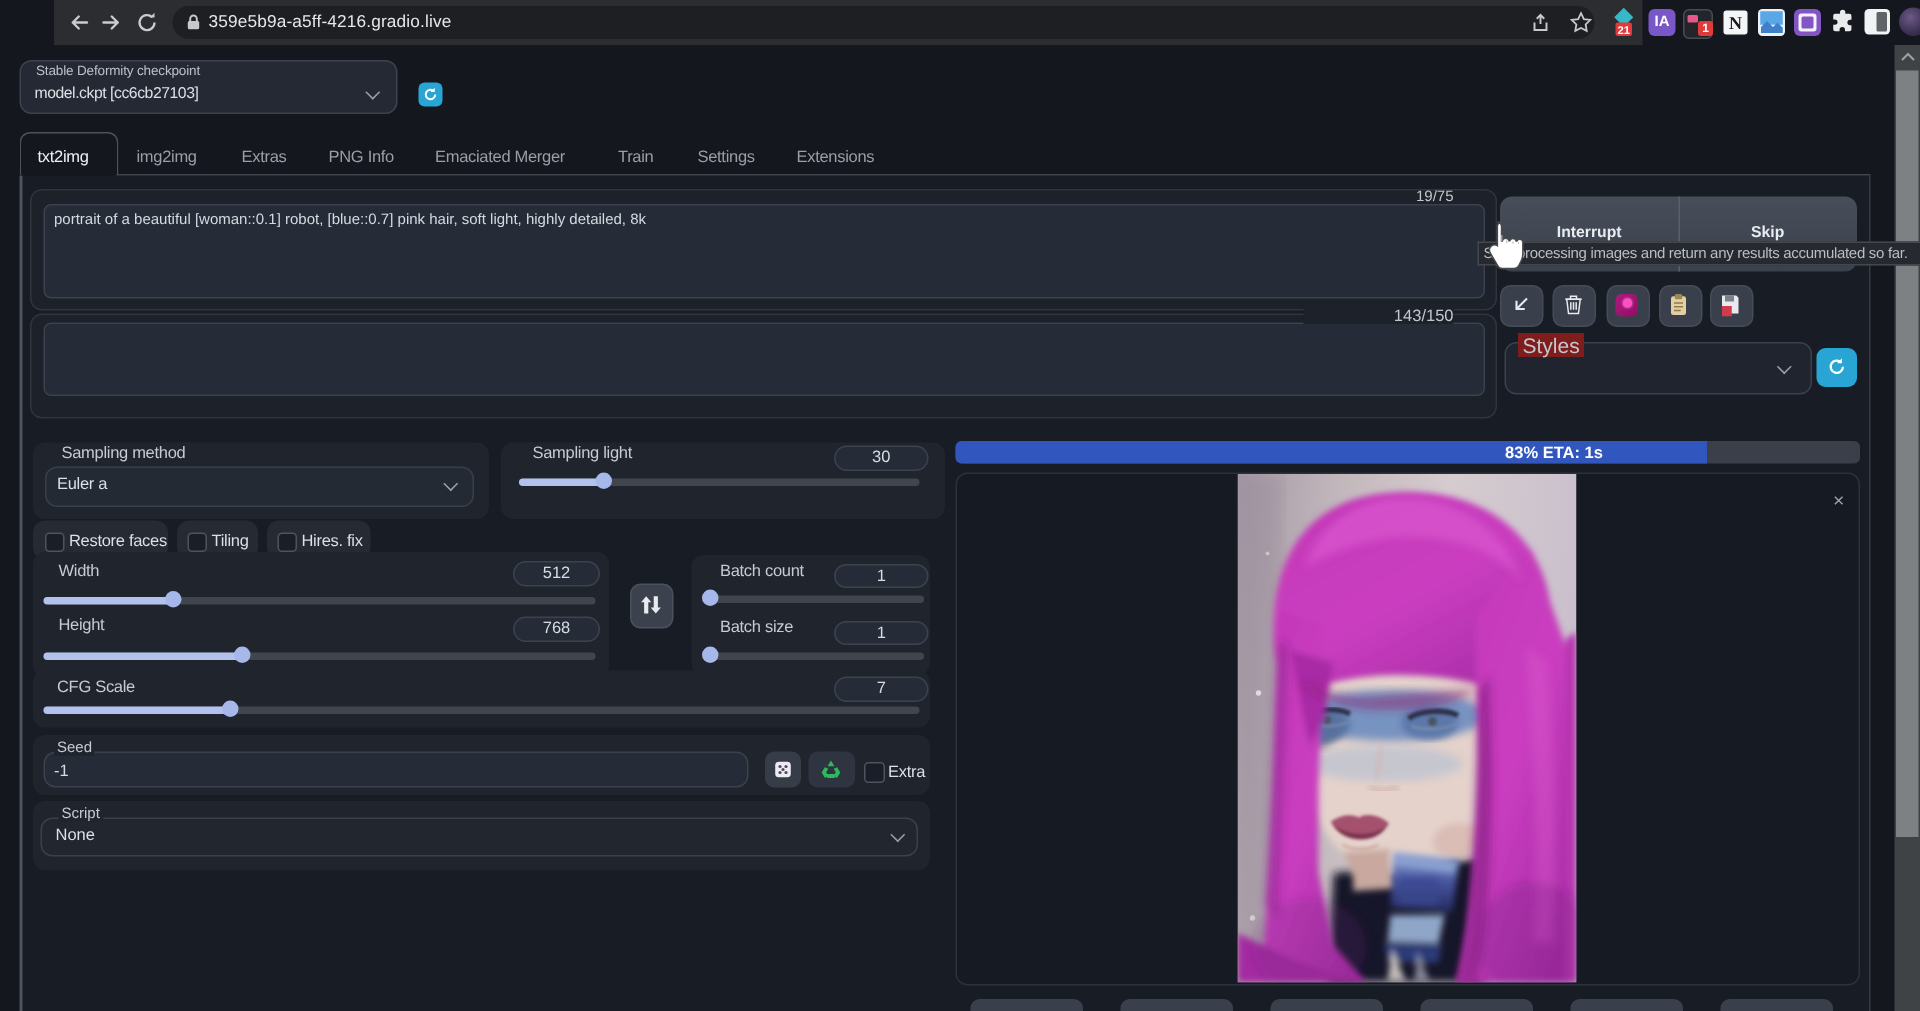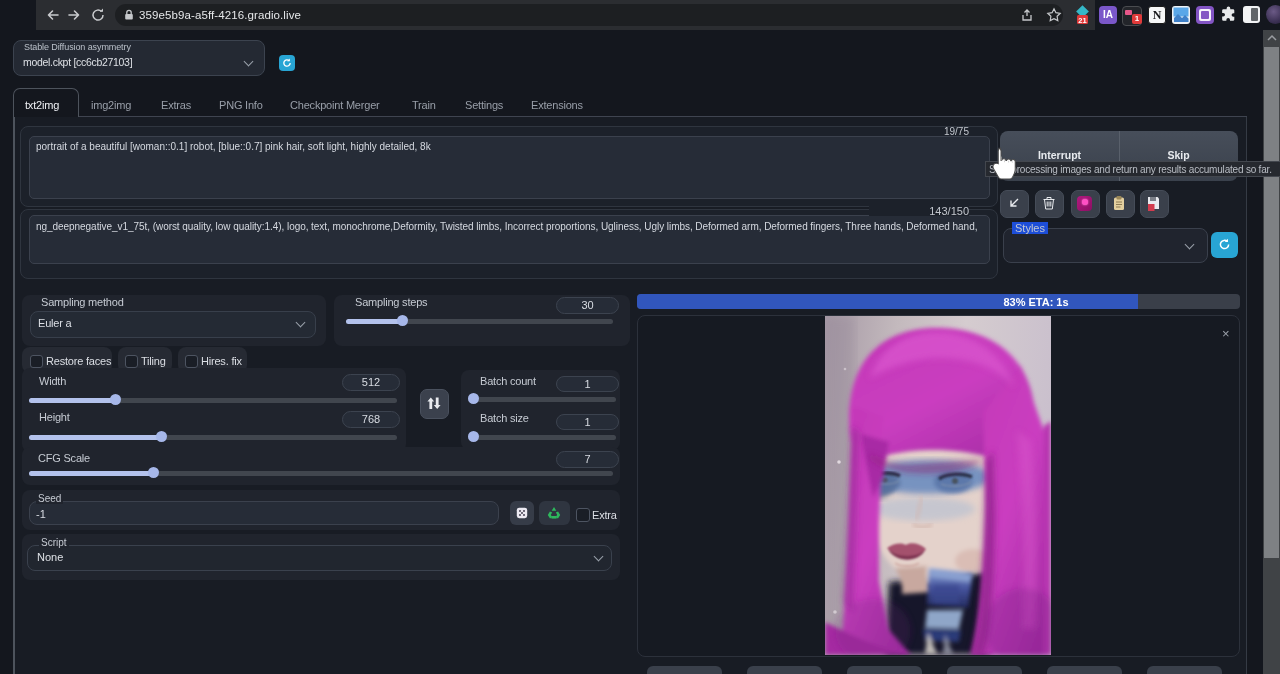--- a/index.html
+++ b/index.html
@@ -80,47 +80,46 @@
   </svg>
 
 <div class="abs" style="left:14px;top:117px;width:1232px;height:557px;background:#181c24;"></div>
 <div class="abs" style="left:13px;top:117px;width:2px;height:557px;background:#4d535c;"></div>
 <div class="abs" style="left:77px;top:116px;width:1170px;height:1px;background:#3f4450;"></div>
 <div class="abs" style="left:1246px;top:117px;width:1px;height:557px;background:#353b45;"></div>
 
 <div class="abs" style="left:13px;top:88px;width:64px;height:28px;background:#14171e;border:1px solid #4d535c;border-bottom:none;border-radius:7px 7px 0 0;"></div>
 
 <div class="abs" style="left:13px;top:40px;width:250px;height:34px;background:#242933;border:1px solid #3c434f;border-radius:8px;"></div>
-<div class="abs" style="left:24px;top:42px;font-size:9px;color:#bac0c9;letter-spacing:-0.1px;">Stable Diffusion asymmetry</div>
+<div class="abs" style="left:24px;top:42px;font-size:9px;color:#bac0c9;letter-spacing:-0.1px;">Stable Deformity checkpoint</div>
 <div class="abs" style="left:23px;top:56px;font-size:10.5px;color:#dde0e5;letter-spacing:-0.3px;">model.ckpt [cc6cb27103]</div>
 <div class="chev" style="left:245px;top:58px;"></div>
 <div class="abs" style="left:279px;top:55px;width:16px;height:16px;background:#28a5d4;border-radius:4px;"></div>
 <svg class="abs" style="left:282px;top:58px" width="10" height="10" viewBox="0 0 12 12">
   <path d="M9.8 6a3.8 3.8 0 1 1-1.1-2.7" stroke="#fff" stroke-width="1.6" fill="none"></path>
   <path d="M9.4 0.6v3.4H6z" fill="#fff"></path>
   </svg>
 
 <div class="tab" style="left:25px;color:#eef0f4;">txt2img</div>
 <div class="tab" style="left:91px;">img2img</div>
 <div class="tab" style="left:161px;">Extras</div>
 <div class="tab" style="left:219px;">PNG Info</div>
-<div class="tab" style="left:290px;">Checkpoint Merger</div>
+<div class="tab" style="left:290px;">Emaciated Merger</div>
 <div class="tab" style="left:412px;">Train</div>
 <div class="tab" style="left:465px;">Settings</div>
 <div class="tab" style="left:531px;">Extensions</div>
 
 <div class="abs" style="left:20px;top:126px;width:976px;height:79px;background:#1c212a;border:1px solid #2f353f;border-radius:8px;"></div>
 <div class="abs" style="left:29px;top:136px;width:959px;height:61px;background:#262c37;border:1px solid #3b414d;border-radius:5px;"></div>
 <div class="abs" style="left:869px;top:126px;width:100px;height:10px;font-size:10px;color:#c2c6cd;text-align:right;">19/75</div>
 <div class="abs" style="left:36px;top:141px;width:945px;font-size:10px;color:#d5d9e0;letter-spacing:0px;">portrait of a beautiful [woman::0.1] robot, [blue::0.7] pink hair, soft light, highly detailed, 8k</div>
 <div class="abs" style="left:20px;top:209px;width:976px;height:68px;background:#1c212a;border:1px solid #2f353f;border-radius:8px;"></div>
 <div class="abs" style="left:29px;top:215px;width:959px;height:47px;background:#262c37;border:1px solid #3b414d;border-radius:5px;"></div>
 <div class="abs" style="left:869px;top:204px;width:100px;height:10px;font-size:11px;color:#c2c6cd;text-align:right;background:#1c212a;padding:1px 0;">143/150</div>
 <div class="abs" style="left:36px;top:220px;width:946px;overflow:hidden;font-size:10px;color:#d5d9e0;line-height:14px;white-space:nowrap;letter-spacing:-0.12px;">
-  <div style="letter-spacing:-0.05px;">ng_deepnegative_v1_75t, (worst quality, low quality:1.4), logo, text, monochrome,Deformity, Twisted limbs, Incorrect proportions, Ugliness, Ugly limbs, Deformed arm, Deformed fingers, Three hands, Deformed hand,</div>
 </div>
 
 <div class="abs" style="left:1000px;top:131px;width:238px;height:50px;border-radius:8px;background:linear-gradient(#474e5a,#3a414c);"></div>
 <div class="abs" style="left:1119px;top:131px;width:1px;height:50px;background:#59606b;"></div>
 <div class="abs" style="left:1000px;top:149px;width:119px;text-align:center;font-size:10.5px;font-weight:bold;color:#e8ebef;">Interrupt</div>
 <div class="abs" style="left:1119px;top:149px;width:119px;text-align:center;font-size:10.5px;font-weight:bold;color:#e8ebef;">Skip</div>
 
 <div class="abs" style="left:985px;top:161px;width:295px;height:14px;background:#26292f;border-top:1px solid #43474e;border-bottom:1px solid #43474e;border-left:1px solid #43474e;"></div>
 <div class="abs" style="left:989px;top:164px;font-size:10px;color:#b9bdc4;white-space:nowrap;letter-spacing:-0.2px;">Stop processing images and return any results accumulated so far.</div>
 
@@ -143,40 +142,40 @@
   <rect x="4.5" y="1" width="5" height="3.5" rx="1" fill="#9b8758"></rect>
   <path d="M4 7h6M4 9.5h6M4 12h4.5" stroke="#8d7b54" stroke-width="1"></path>
   </svg>
 <svg class="abs" style="left:1146px;top:195px" width="15" height="16" viewBox="0 0 15 16">
   <path d="M2 2h9.5L13 3.5V14H2z" fill="#e9eaef"></path>
   <rect x="4" y="2" width="6" height="4" fill="#7c8089"></rect>
   <rect x="2" y="9" width="6.5" height="7" fill="#d23b4e"></rect>
   </svg>
 
 <div class="abs" style="left:1003px;top:228px;width:203px;height:33px;background:#20242e;border:1px solid #3a404c;border-radius:8px;"></div>
-<div class="abs" style="left:1012px;top:222px;font-size:11px;color:#c3c8d0;background:#1d4ed8;padding:0 3px;">Styles</div>
+<div class="abs" style="left:1012px;top:222px;font-size:14px;color:#c3c8d0;background:#7f1d1d;padding:0 3px;">Styles</div>
 <div class="chev" style="left:1186px;top:241px;"></div>
 <div class="abs" style="left:1211px;top:232px;width:27px;height:26px;background:#28a5d4;border-radius:6px;"></div>
 <svg class="abs" style="left:1218px;top:238px" width="13" height="13" viewBox="0 0 12 12">
   <path d="M9.8 6a3.8 3.8 0 1 1-1.1-2.7" stroke="#fff" stroke-width="1.4" fill="none"></path>
   <path d="M9.2 0.8v3h-3z" fill="#fff"></path>
   </svg>
 
 <svg class="abs" style="left:991px;top:146px" width="26" height="37" viewBox="0 0 28 38">
   <path d="M7.8 1.5c1.7 0 3 1.3 3 3v10.3h.6c.2-1.1 1.2-1.9 2.4-1.9 1.1 0 2 .7 2.3 1.7h.7c.3-.9 1.2-1.5 2.2-1.5 1.1 0 2.1.8 2.3 1.8h.6c.3-.8 1.1-1.3 2-1.3 1.2 0 2.2 1 2.2 2.2v8.4c0 1.6-.4 3.2-1.1 4.7l-1.8 3.7c-.6 1.3-1.9 2.1-3.3 2.1h-8.6c-1.3 0-2.5-.7-3.1-1.8l-5.6-9.6c-1.1-1.9-.4-4.3 1.6-5.3 1-.5 2.2-.5 3.2 0l.4.2V4.5c0-1.7 1.3-3 3-3z" fill="#fff" stroke="#4a4a4a" stroke-width="1.1"></path>
   <path d="M11 15v-4.5M14.5 16.5v-2M19 16.8v-1.8M23 17v-1.3" stroke="#bdbdbd" stroke-width="0.8" fill="none"></path>
   </svg>
 
 <div class="blk" style="left:22px;top:295px;width:304px;height:51px;"></div>
 <div class="lbl" style="left:41px;top:296px;">Sampling method</div>
 <div class="abs" style="left:30px;top:311px;width:284px;height:25px;background:#242a34;border:1px solid #383f4b;border-radius:8px;"></div>
 <div class="val" style="left:38px;top:317px;">Euler a</div>
 <div class="chev" style="left:297px;top:319px;"></div>
 <div class="blk" style="left:334px;top:295px;width:296px;height:51px;"></div>
-<div class="lbl" style="left:355px;top:296px;">Sampling steps</div>
+<div class="lbl" style="left:355px;top:296px;">Sampling light</div>
 <div class="inp" style="left:556px;top:297px;width:61px;height:15px;line-height:15px;">30</div>
 <div class="track" style="left:346px;top:319px;width:267px;"></div>
 <div class="fill" style="left:346px;top:319px;width:56px;"></div>
 <div class="thumb" style="left:397px;top:315px;"></div>
 
 <div class="blk" style="left:22px;top:347px;width:90px;height:26px;background:#262a33;"></div>
 <div class="blk" style="left:118px;top:347px;width:54px;height:26px;background:#262a33;"></div>
 <div class="blk" style="left:178px;top:347px;width:69px;height:26px;background:#262a33;"></div>
 <div class="cb" style="left:30px;top:355px;"></div>
 <div class="val" style="left:46px;top:355px;">Restore faces</div>

